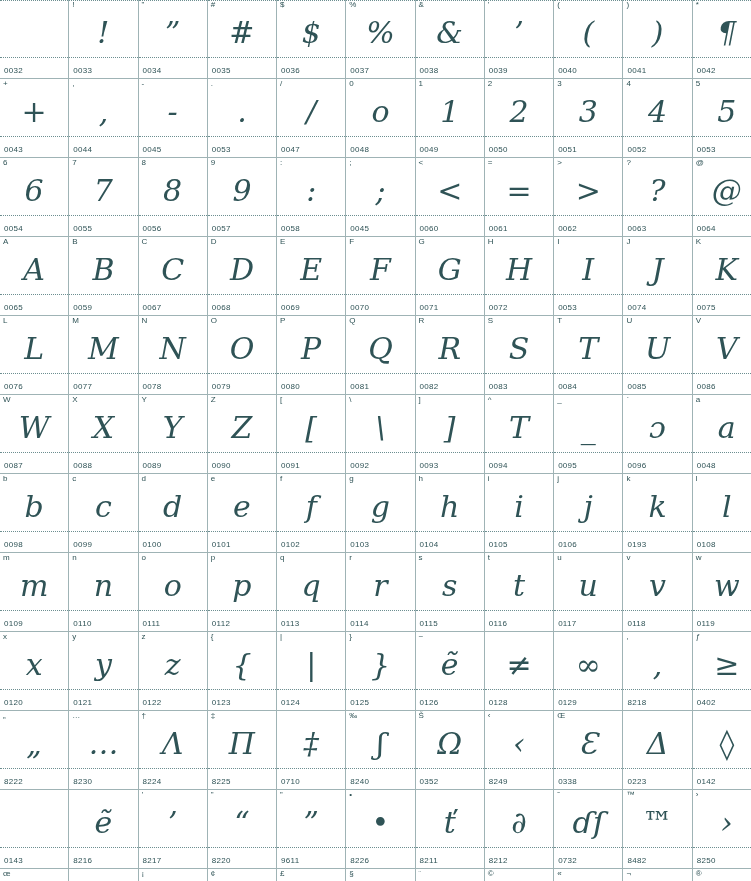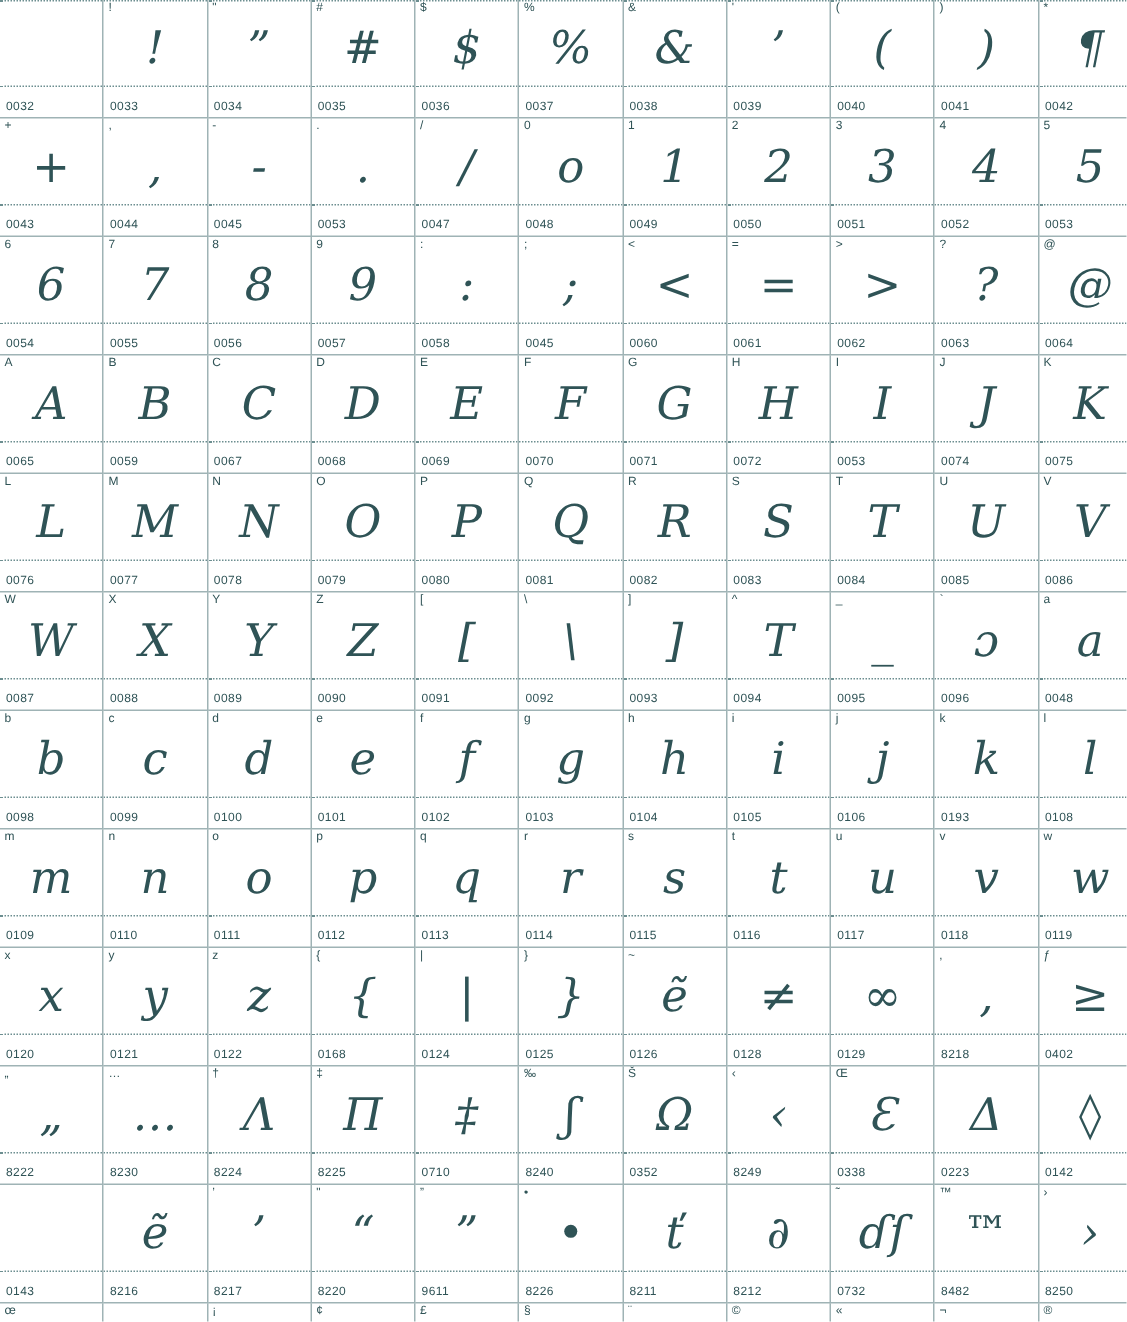--- a/index.html
+++ b/index.html
@@ -749,21 +749,21 @@
             <div class="small-char">z</div>
             <div class="glyph">z</div>
             <div class="baseline"></div>
             <div class="code">0122</div>
           </td>
           <td class="cell">
             <div class="topline"></div>
             <div class="small-char">{</div>
             <div class="glyph">{</div>
             <div class="baseline"></div>
-            <div class="code">0168</div>
+            <div class="code">0123</div>
           </td>
           <td class="cell">
             <div class="topline"></div>
             <div class="small-char">|</div>
             <div class="glyph">|</div>
             <div class="baseline"></div>
             <div class="code">0124</div>
           </td>
           <td class="cell">
             <div class="topline"></div>

